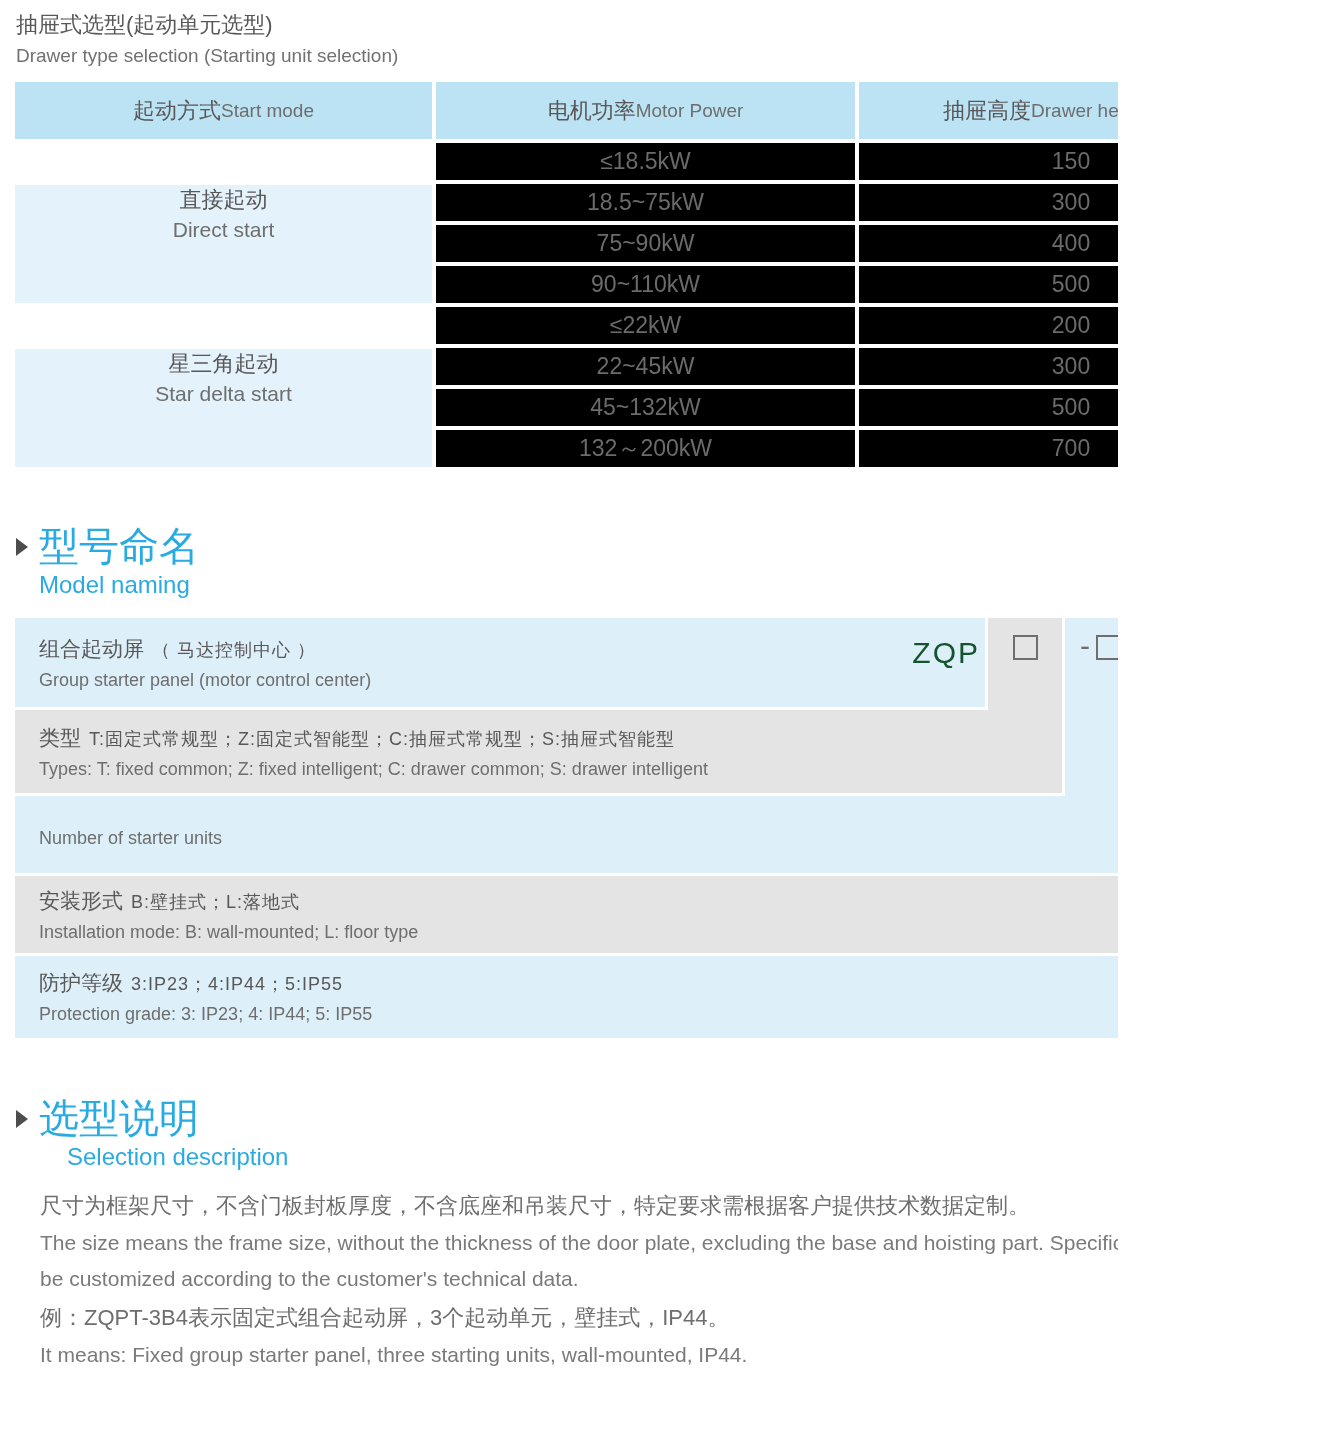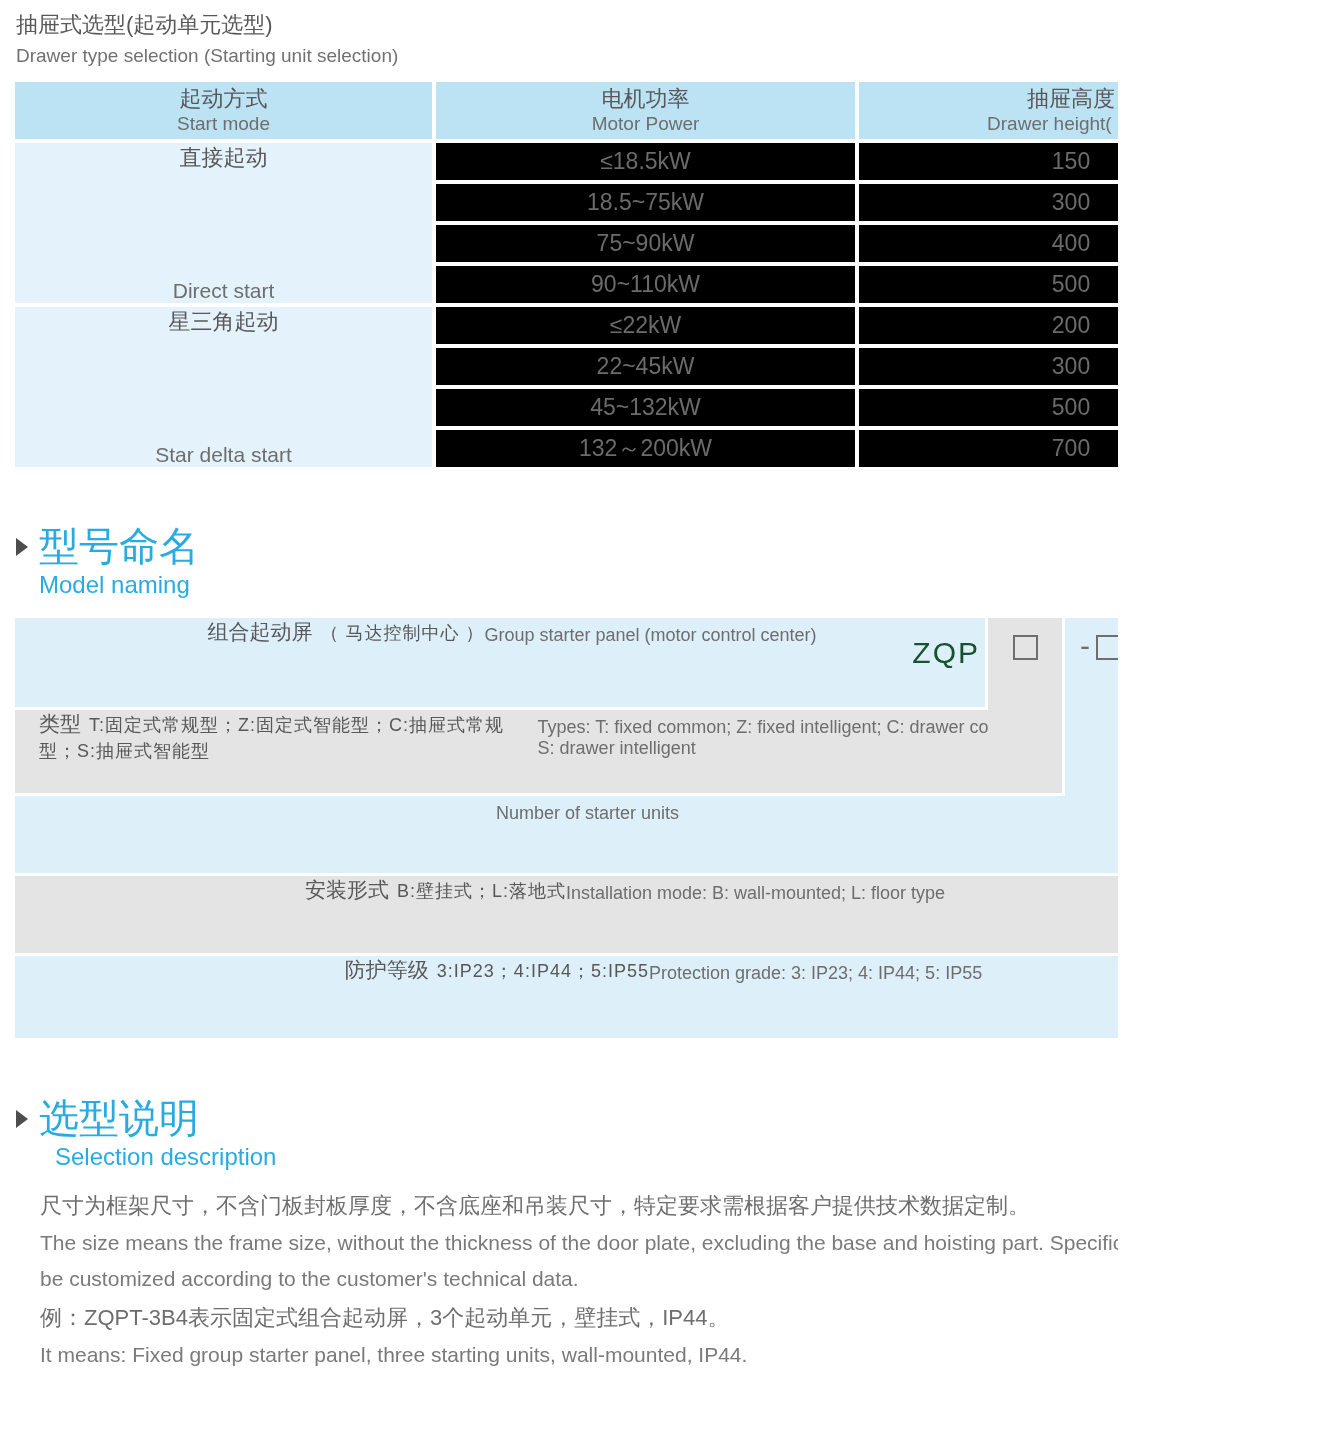--- a/index.html
+++ b/index.html
@@ -8,42 +8,42 @@
 
   
   .doc-title{position:absolute;left:16px;top:10px;}
   .doc-title-cn{font-size:22px;color:#595757;}
   .doc-title-en{font-size:19px;color:#727171;margin-top:5px;}
 
   
   .sel-table{position:absolute;left:15px;top:82px;width:1268px;
     display:grid;grid-template-columns:417px 419px 424px;
     grid-template-rows:57px repeat(8,37px);gap:4px;}
-  .th{background:#bce3f4;display:flex;flex-direction:column;align-items:center;justify-content:center;line-height:1.15;}
+  .th{background:#bce3f4;display:flex;align-items:center;justify-content:center;line-height:1.15;}
   .th-cn{font-size:22px;color:#595757;}
   .th-en{font-size:19px;color:#6e6e6e;margin-top:1px;}
   .td{background:#000000;display:flex;align-items:center;justify-content:center;
       font-size:23px;color:#6b6b6b;}
-  .group{background:#e4f3fb;display:flex;flex-direction:column;align-items:center;justify-content:space-between;}
+  .group{background:#e4f3fb;display:flex;flex-direction:column;align-items:center;justify-content:flex-start;margin-top:42px;}
   .group-cn{font-size:22px;color:#595757;}
   .group-en{font-size:21px;color:#6e6e6e;margin-top:3px;}
   .g1{grid-column:1;grid-row:2 / span 4;}
   .g2{grid-column:1;grid-row:6 / span 4;}
 
   
   .section-head{position:absolute;display:flex;align-items:flex-start;}
   .tri{width:0;height:0;border-left:12px solid #4d4d4d;border-top:9px solid transparent;
        border-bottom:9px solid transparent;margin-top:14px;margin-right:11px;flex:none;}
   .sh-cn{font-size:40px;color:#29abe2;line-height:1.1;}
   .sh-en{font-size:24px;color:#29abe2;margin-top:3px;}
-  .sh-en.indent{margin-left:16px;}
+  .sh-en.indent{margin-left:28px;}
 
   
   #model-diagram{position:absolute;left:15px;top:618px;width:1273px;height:420px;}
-  .bar{position:absolute;left:0;box-sizing:border-box;display:flex;
+  .bar{position:absolute;left:0;box-sizing:border-box;display:flex;flex-direction:column;
        justify-content:center;padding-left:24px;}
   .bar.blue{background:#ddeff9;}
   .bar.gray{background:#e4e4e4;}
   .bar-cn{font-size:21px;color:#595757;}
   .bar-cn .note{font-size:18px;margin-left:8px;letter-spacing:1px;}
   .bar-en{font-size:18px;color:#6e6e6e;margin-top:7px;}
   .zqp{position:absolute;right:5px;top:18px;font-size:30px;color:#14532d;letter-spacing:2px;}
   .strip{position:absolute;top:0;box-sizing:border-box;display:flex;justify-content:center;
          align-items:flex-start;padding-top:17px;}
   .strip.blue{background:#ddeff9;}

